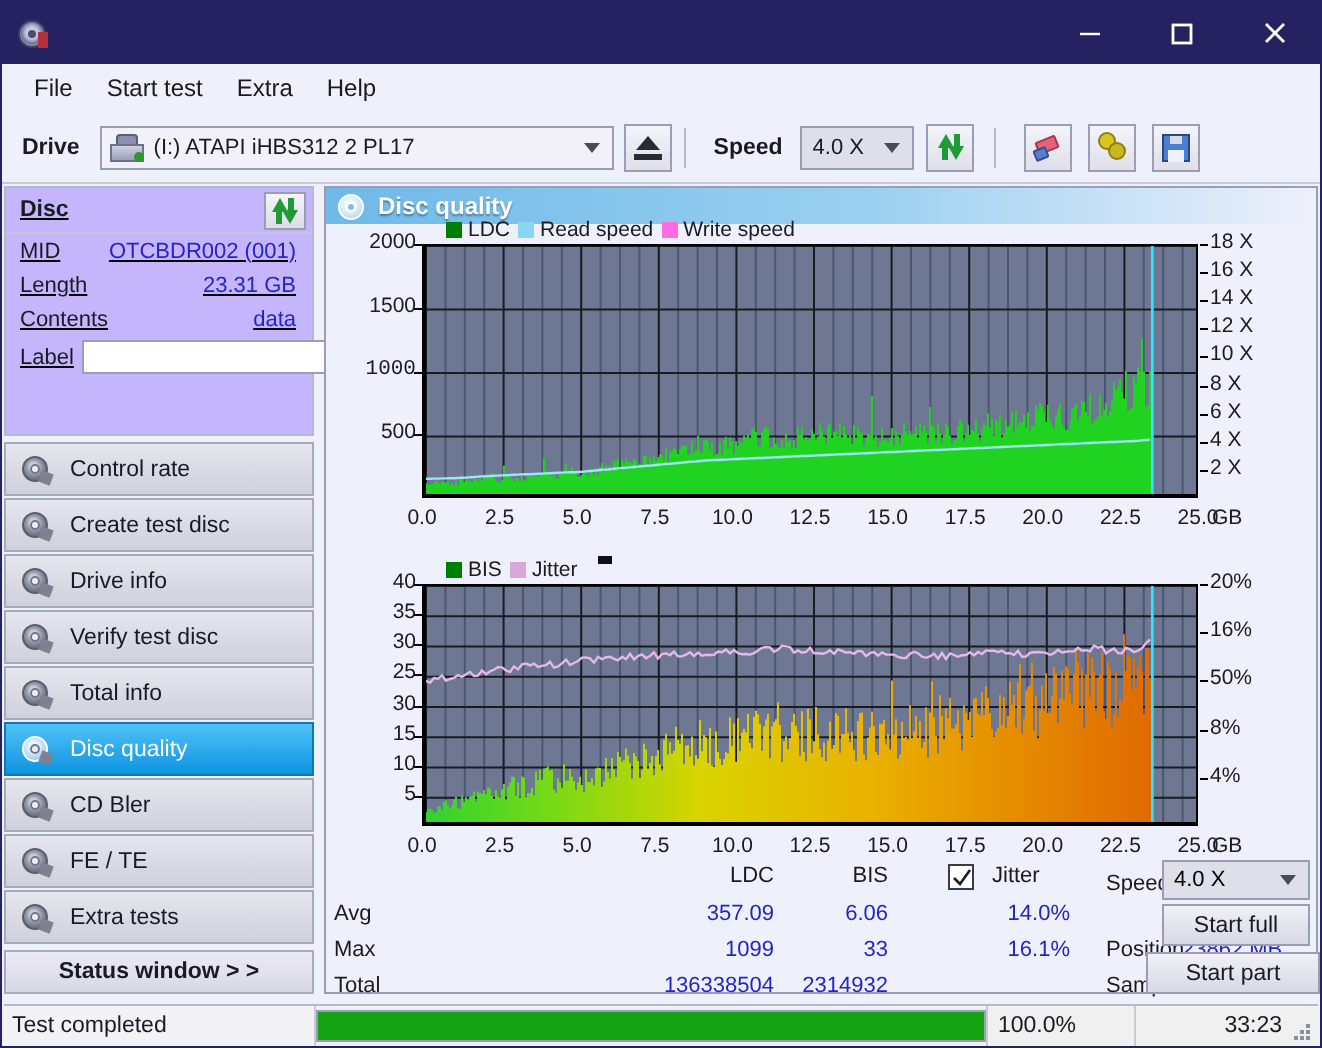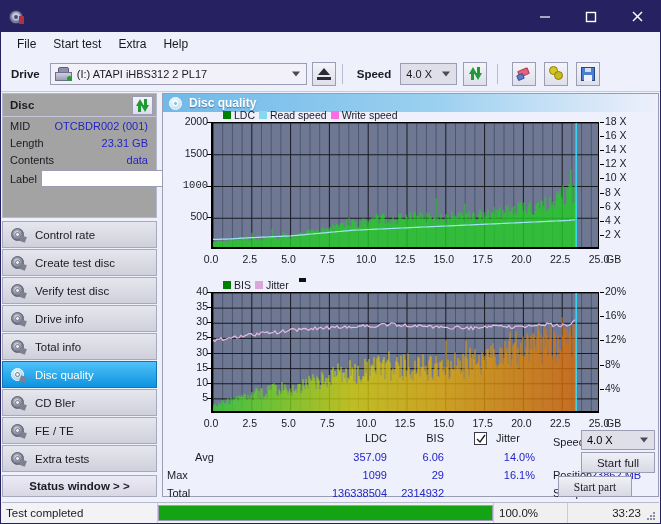--- a/index.html
+++ b/index.html
@@ -172,21 +172,21 @@
     position: absolute; left: 3px; bottom: 0px; width: 8px; height: 6px; background: #eef0fb;
   }
   .save-glyph .shut {
     position: absolute; left: 4px; top: 1px; width: 6px; height: 4px; background: #d6dcec;
   }
 
   
   #left { position: absolute; left: 1px; top: 92px; width: 157px; height: 404px; }
   #disc-box {
     position: absolute; left: 0; top: 0; width: 155px; height: 125px;
-    background: #a3a3a3; border: 1px solid #b6b8cc;
+    background: #c4b5fd; border: 1px solid #b6b8cc; text-decoration: underline;
   }
   #disc-head {
     height: 23px; display: flex; align-items: center; justify-content: space-between;
     border-bottom: 1px solid #c4c6d8; padding-left: 7px; padding-right: 3px;
   }
   #disc-head .t { font-weight: bold; font-size: 11.5px; color: #1a1a22; }
   #disc-refresh {
     width: 21px; height: 19px; background: linear-gradient(#f4f4fa, #dcdde8);
     border: 1px solid #9b9db5; display: flex; align-items: center; justify-content: center;
   }
@@ -495,29 +495,29 @@
             <span class="sp"></span>
           </span>
           <span>Create test disc</span>
         </div>
         <div class="nav-btn">
           <span class="nav-ico">
             <span class="d"></span>
             <span class="h"></span>
             <span class="sp"></span>
           </span>
-          <span>Verify test disc</span>
+          <span>Drive info</span>
         </div>
         <div class="nav-btn">
           <span class="nav-ico">
             <span class="d"></span>
             <span class="h"></span>
             <span class="sp"></span>
           </span>
-          <span>Drive info</span>
+          <span>Verify test disc</span>
         </div>
         <div class="nav-btn">
           <span class="nav-ico">
             <span class="d"></span>
             <span class="h"></span>
             <span class="sp"></span>
           </span>
           <span>Total info</span>
         </div>
         <div class="nav-btn active">
@@ -767,21 +767,21 @@
         <div class="ylab" style="left: 6px; top: 221.25px; width: 39px;">30</div>
         <div class="tickL" style="left: 44px; top: 228.25px;"></div>
         <div class="ylab" style="left: 6px; top: 206.125px; width: 39px;">35</div>
         <div class="tickL" style="left: 44px; top: 213.125px;"></div>
         <div class="ylab" style="left: 6px; top: 191px; width: 39px;">40</div>
         <div class="tickL" style="left: 44px; top: 198px;"></div>
         <div class="rlab" style="left: 442px; top: 287.8px;">4%</div>
         <div class="tickR" style="left: 437px; top: 294.8px;"></div>
         <div class="rlab" style="left: 442px; top: 263.6px;">8%</div>
         <div class="tickR" style="left: 437px; top: 270.6px;"></div>
-        <div class="rlab" style="left: 442px; top: 239.4px;">12%</div>
+        <div class="rlab" style="left: 442px; top: 239.4px;">50%</div>
         <div class="tickR" style="left: 437px; top: 246.4px;"></div>
         <div class="rlab" style="left: 442px; top: 215.2px;">16%</div>
         <div class="tickR" style="left: 437px; top: 222.2px;"></div>
         <div class="rlab" style="left: 442px; top: 191px;">20%</div>
         <div class="tickR" style="left: 437px; top: 198px;"></div>
         <div class="xlab" style="left: 32px; top: 323px; width: 32px; text-align: center;">0.0</div>
         <div class="xlab" style="left: 70.8px; top: 323px; width: 32px; text-align: center;">2.5</div>
         <div class="xlab" style="left: 109.6px; top: 323px; width: 32px; text-align: center;">5.0</div>
         <div class="xlab" style="left: 148.4px; top: 323px; width: 32px; text-align: center;">7.5</div>
         <div class="xlab" style="left: 187.2px; top: 323px; width: 32px; text-align: center;">10.0</div>
@@ -791,30 +791,30 @@
         <div class="xlab" style="left: 342.4px; top: 323px; width: 32px; text-align: center;">20.0</div>
         <div class="xlab" style="left: 381.2px; top: 323px; width: 32px; text-align: center;">22.5</div>
         <div class="xlab" style="left: 420px; top: 323px; width: 32px; text-align: center;">25.0</div>
         <div class="xlab" style="left: 443px; top: 323px;">GB</div>
       </div>
 
     <div id="stats">
       <div class="st" style="left:172px; top:2px; width:52px; text-align:right;">LDC</div>
       <div class="st" style="left:235px; top:2px; width:46px; text-align:right;">BIS</div>
 
-      <div class="st" style="left:4px; top:21px;margin-left:28px;">Avg</div>
+      <div class="st" style="left:4px; top:21px;">Avg</div>
       <div class="st" style="left:4px; top:39px;">Max</div>
       <div class="st" style="left:4px; top:57px;">Total</div>
 
       <div class="stv" style="left:120px; top:21px; width:104px;">357.09</div>
       <div class="stv" style="left:120px; top:39px; width:104px;">1099</div>
       <div class="stv" style="left:100px; top:57px; width:124px;">136338504</div>
 
       <div class="stv" style="left:229px; top:21px; width:52px;">6.06</div>
-      <div class="stv" style="left:229px; top:39px; width:52px;">29</div>
+      <div class="stv" style="left:229px; top:39px; width:52px;">33</div>
       <div class="stv" style="left:215px; top:57px; width:66px;">2314932</div>
 
       <div id="jitter-cb" style="left:311px; top:2px;">
         <svg width="10" height="10" viewBox="0 0 10 10">
             <polyline points="1,5 4,8 9,1" fill="none" stroke="#1a1a22" stroke-width="1.3"></polyline>
           </svg>
       </div>
       <div class="st" style="left:333px; top:2px;">Jitter</div>
       <div class="stv" style="left:300px; top:21px; width:72px;">14.0%</div>
       <div class="stv" style="left:300px; top:39px; width:72px;">16.1%</div>
@@ -824,21 +824,21 @@
       <div class="st" style="left:390px; top:39px;">Position</div>
       <div class="stv" style="left:428px; top:39px; width:84px; text-align:left;">23862 MB</div>
       <div class="st" style="left:390px; top:57px;">Samples</div>
       <div class="stv" style="left:428px; top:57px; width:84px; text-align:left;">379731</div>
 
       <div id="speed-combo2" style="left:418px; top:0px; width:74px; height:20px;">
         <span>4.0 X</span>
         <span class="cb-arrow"></span>
       </div>
       <div class="sbtn" style="left:418px; top:22px; width:74px; height:21px;">Start full</div>
-      <div class="sbtn" style="left:395px; top:46px; width:74px; height:21px;font-family:Liberation Serif, serif;">Start part</div>
+      <div class="sbtn" style="left:410px; top:46px; width:87px; height:21px;">Start part</div>
     </div>
   </div>
 
   <div id="progress-area">
     <div id="status-text">Test completed</div>
     <div id="pbar-outer">
       <div id="pbar-fill" style="width: 100%; background: rgb(19, 163, 19);"></div>
     </div>
     <div id="pbar-pct">100.0%</div>
     <div id="elapsed">33:23</div>

